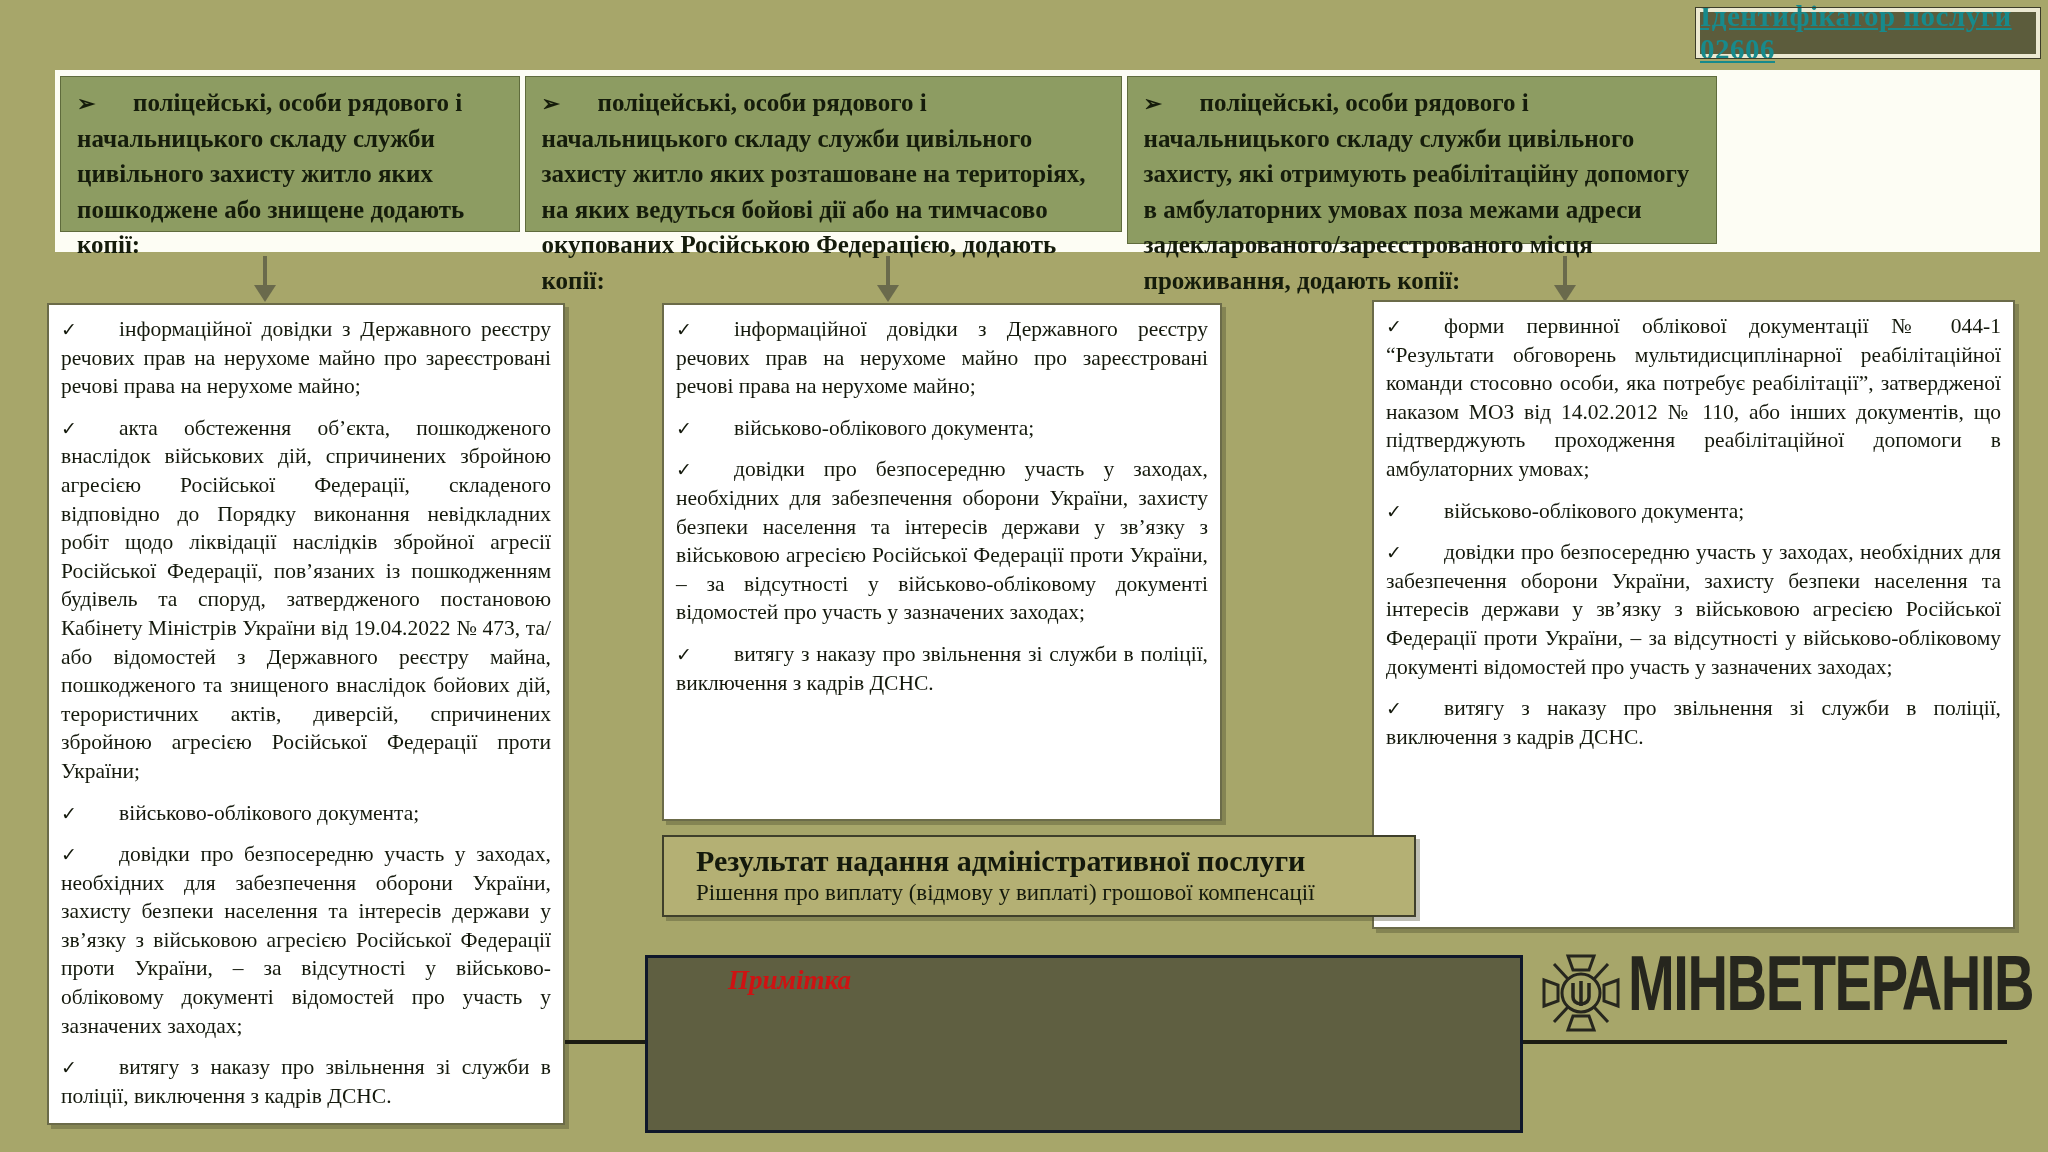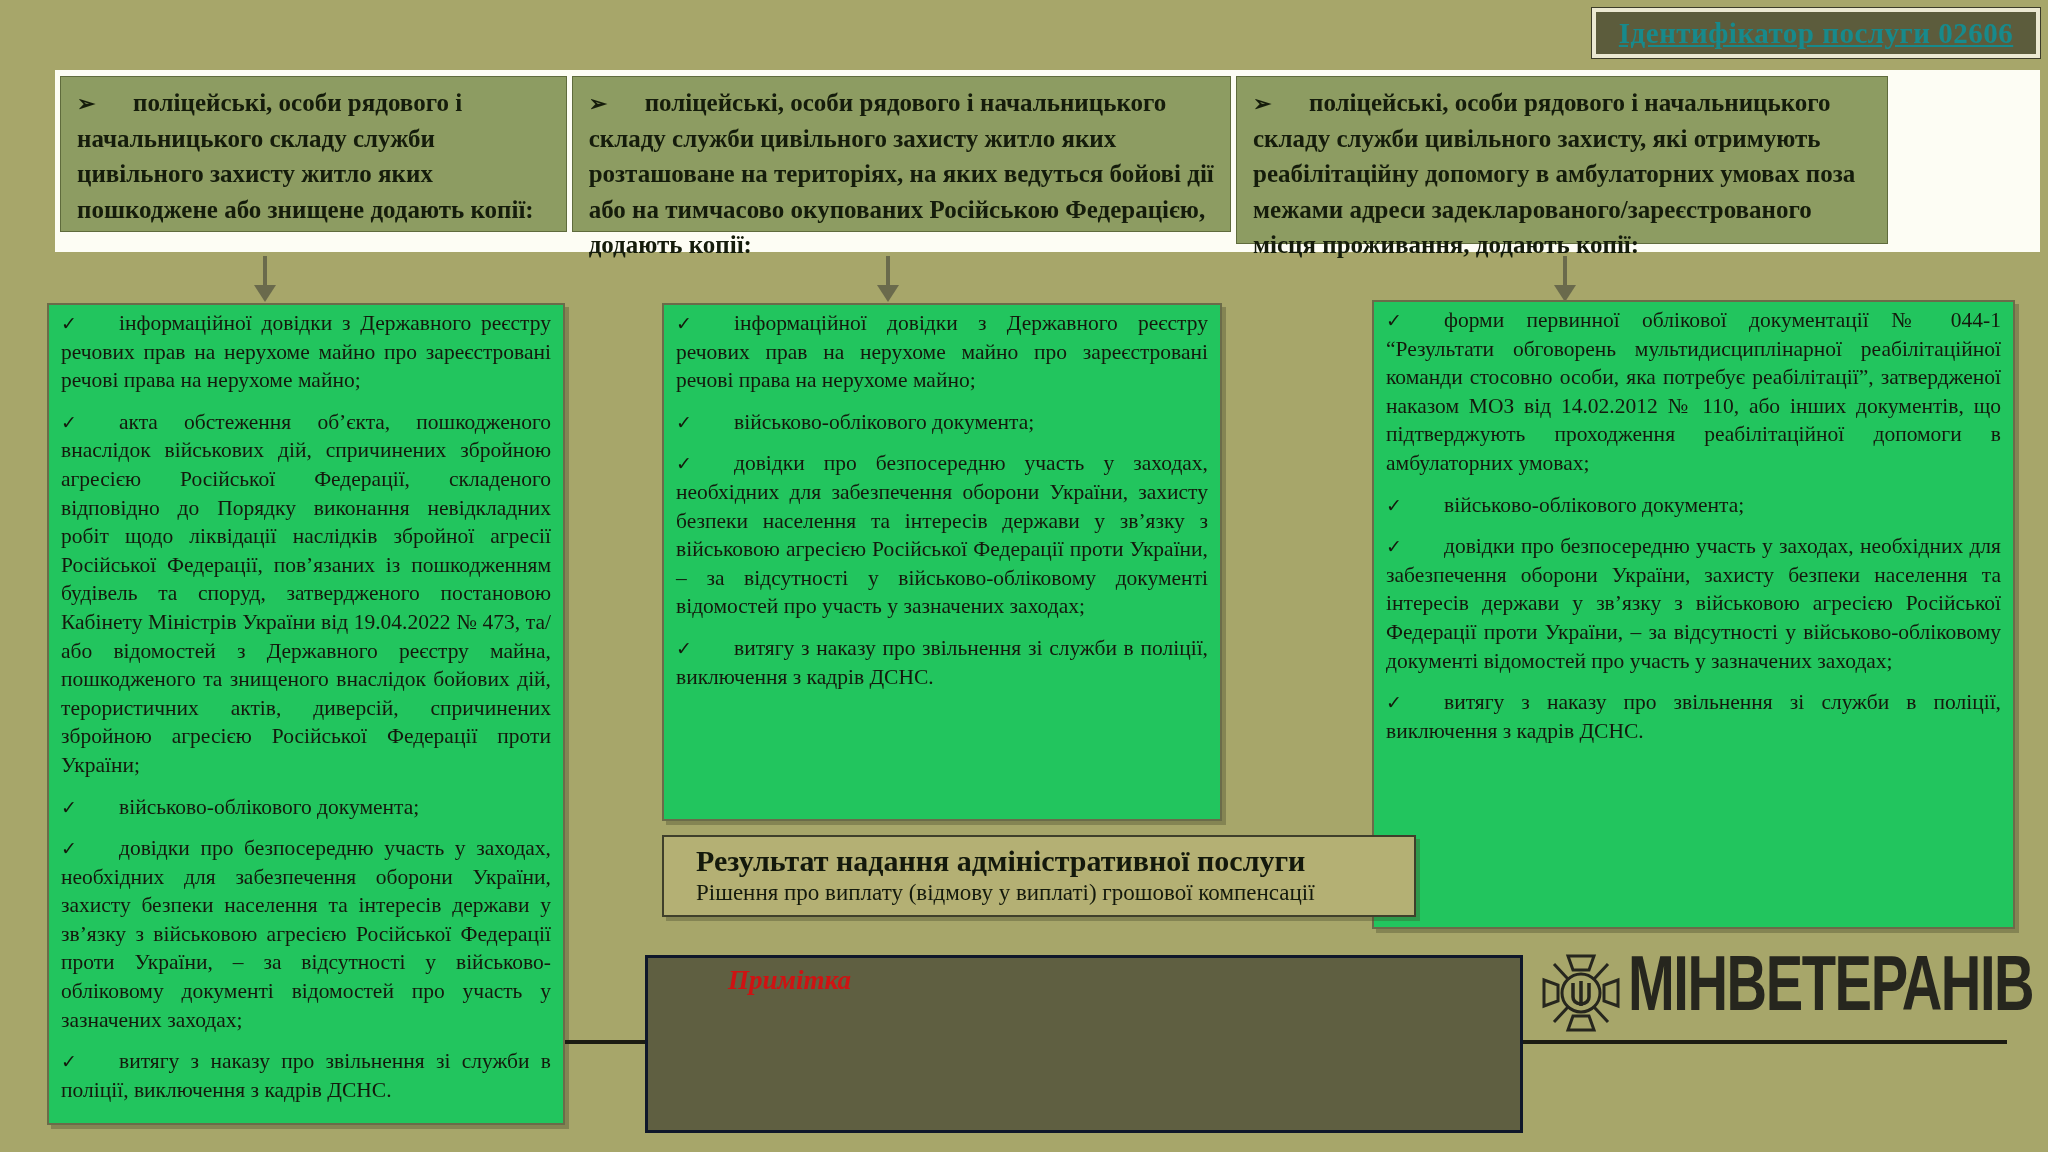--- a/index.html
+++ b/index.html
@@ -2,57 +2,57 @@
 <html><head>
 <meta charset="utf-8">
 <style>
   html,body{margin:0;padding:0;background:#a7a66a;}
   #stage{
     position:relative;width:2048px;height:1152px;overflow:hidden;
     background:#a7a66a;font-family:"Liberation Serif",serif;color:#14190c;
   }
   
   .id-box{
-    position:absolute;right:8px;top:8px;width:448px;height:50px;
+    position:absolute;right:8px;top:8px;width:344px;height:50px;
     background:#5c5c3c;border:4px solid #ece9d2;outline:1px solid #3d3d28;
     display:flex;align-items:center;justify-content:center;box-sizing:border-box;
   }
   .id-box a{
     color:#178a8c;font-weight:bold;font-size:29px;text-decoration:underline;
     font-family:"Liberation Serif",serif;letter-spacing:.5px;
   }
   
   .hdr-band{
     position:absolute;left:55px;top:70px;width:1985px;height:182px;
     background:#fdfdf4;box-sizing:border-box;
   }
   .hdr-row{
-    position:absolute;left:60px;top:76px;width:1828px;height:172px;
+    position:absolute;left:60px;top:76px;width:1657px;height:172px;
     display:flex;gap:5px;
   }
   .hdr-box{
     background:#8d9c62;border:1px solid #5f6b3c;box-sizing:border-box;
     padding:8px 14px 8px 16px;font-weight:bold;font-size:25px;line-height:1.42;
     color:#151c0b;
   }
   .hdr-box.b1{width:548px;height:156px;}
   .hdr-box.b2{width:714px;height:156px;}
   .hdr-box.b3{width:706px;height:168px;}
   .hdr-bullet{display:inline-block;width:56px;font-size:22px;}
   
   .arrow{position:absolute;width:4px;background:#6a6a4c;}
   .arrow::after{
     content:"";position:absolute;left:50%;bottom:-16px;transform:translateX(-50%);
     border-left:11px solid transparent;border-right:11px solid transparent;
     border-top:17px solid #6a6a4c;
   }
   
   .list-box{
-    position:absolute;background:#22c55e;border:2px solid #6b6b49;
-    box-sizing:border-box;padding:4px 12px;font-size:21.5px;line-height:1.33;
+    position:absolute;background:#ffffff;border:2px solid #6b6b49;
+    box-sizing:border-box;padding:10px 12px;font-size:21.5px;line-height:1.33;
     box-shadow:4px 4px 0 rgba(70,70,40,.35);
   }
   .bullet{margin:0 0 13px 0;text-align:justify;}
   .bullet:last-child{margin-bottom:0;}
   .check{display:inline-block;width:58px;font-family:"DejaVu Sans",sans-serif;font-size:19px;}
   
   .result-box{
     position:absolute;left:662px;top:835px;width:754px;height:82px;
     background:#b4b074;border:2px solid #3f3f2b;box-sizing:border-box;
     padding:6px 32px;box-shadow:4px 4px 0 rgba(70,70,40,.35);

